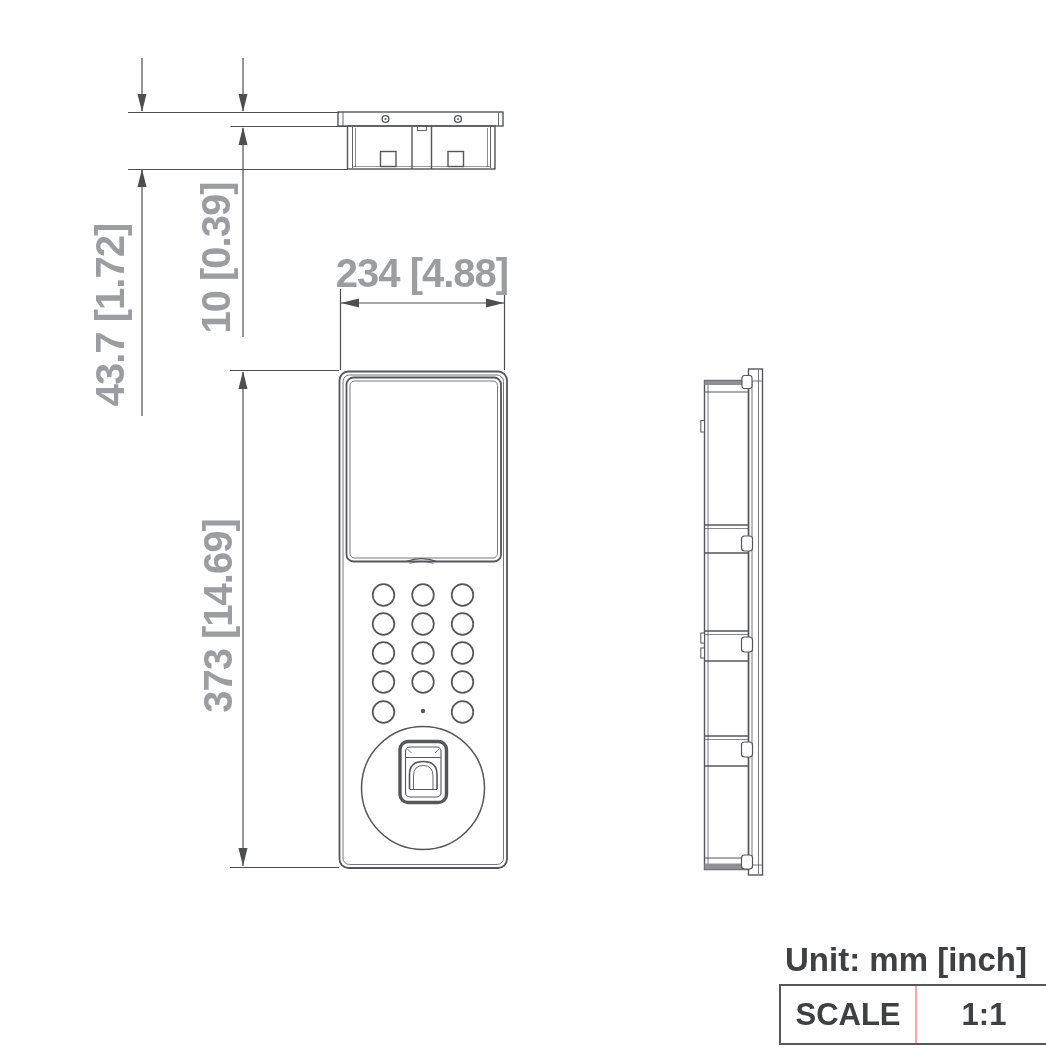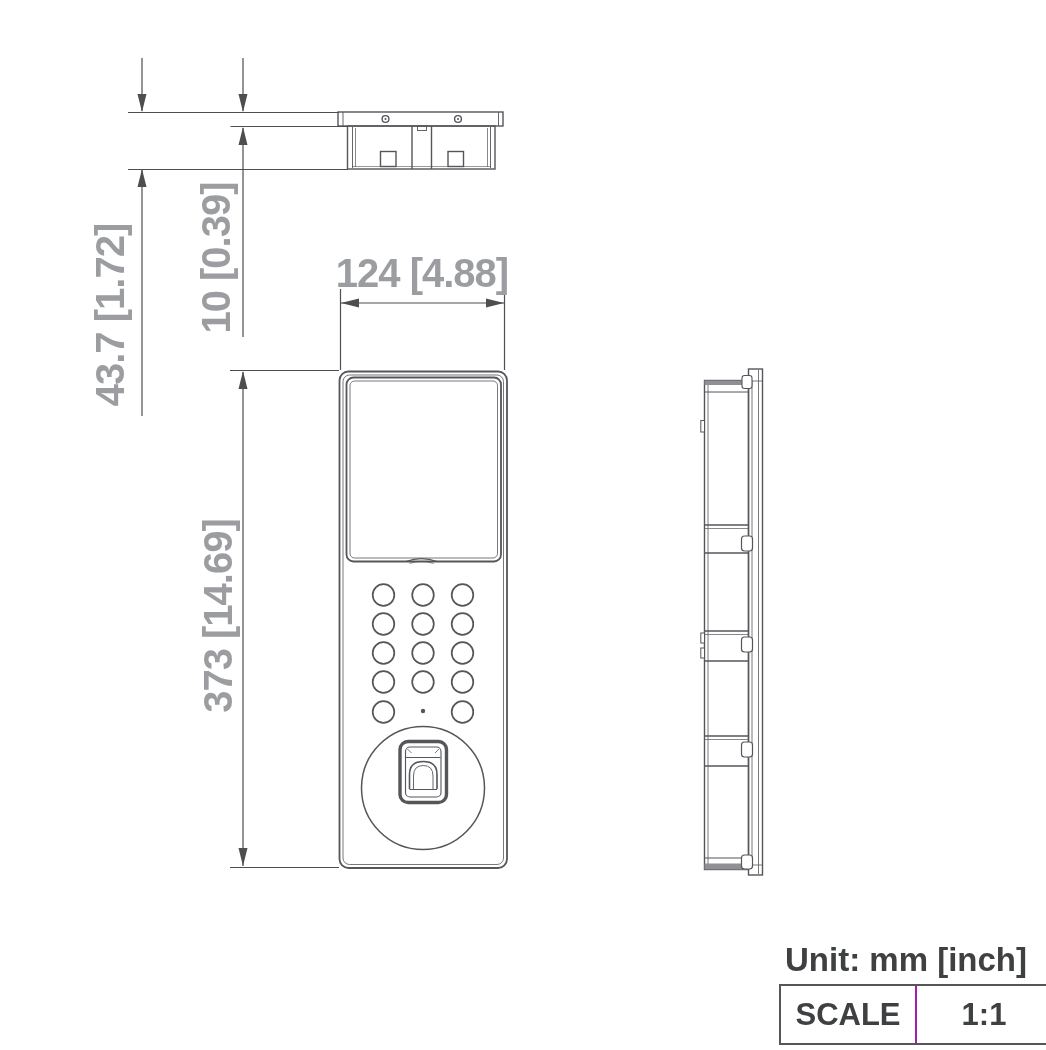--- a/index.html
+++ b/index.html
@@ -11,21 +11,21 @@
              color:#9B9DA0;white-space:nowrap;letter-spacing:-1px;
              transform:translate(-50%,-50%);line-height:1;}
   .dim-label.vertical{transform:translate(-50%,-50%) rotate(-90deg);}
   .unit-note{position:absolute;font-weight:700;font-size:33px;color:#3F4042;
              white-space:nowrap;transform:translate(-50%,-50%);line-height:1;margin-top:21px;}
   .scale-table{position:absolute;left:779px;top:984px;width:272px;height:61px;
                border:2px solid #55565A;border-right:none;display:flex;
                box-sizing:border-box;background:#fff;}
   .scale-table .cell{display:flex;align-items:center;justify-content:center;
                font-weight:700;font-size:31px;color:#3F4042;line-height:1;}
-  .scale-table .cell-label{width:134px;border-right:2px solid #a21caf;}
+  .scale-table .cell-label{width:134px;border-right:2px solid #fca5a5;}
   .scale-table .cell-value{flex:1;}
 </style>
 </head>
 <body>
 
 <div id="stage">
 
   <svg width="1046" height="1050" viewBox="0 0 1046 1050">
 
     <g fill="none" stroke="#55565A" stroke-width="1.4">
@@ -161,21 +161,21 @@
         <path d="M243,371 l-4.5,18 h9 z" stroke="none"></path>
         <path d="M243,866 l-4.5,-18 h9 z" stroke="none"></path>
       </g>
     </g>
   </svg>
 
   <div class="dim-label vertical" style="left:110px;top:315px;">43.7 [1.72]</div>
 
   <div class="dim-label vertical" style="left:216px;top:258px;">10 [0.39]</div>
 
-  <div class="dim-label" style="left:422px;top:273px;">124 [4.88]</div>
+  <div class="dim-label" style="left:422px;top:273px;">234 [4.88]</div>
 
   <div class="dim-label vertical" style="left:218px;top:616px;">373 [14.69]</div>
 
   <div class="unit-note" style="left:906px;top:938px;">Unit: mm [inch]</div>
 
   <div class="scale-table">
     <div class="cell cell-label">SCALE</div>
     <div class="cell cell-value">1:1</div>
   </div>
 

